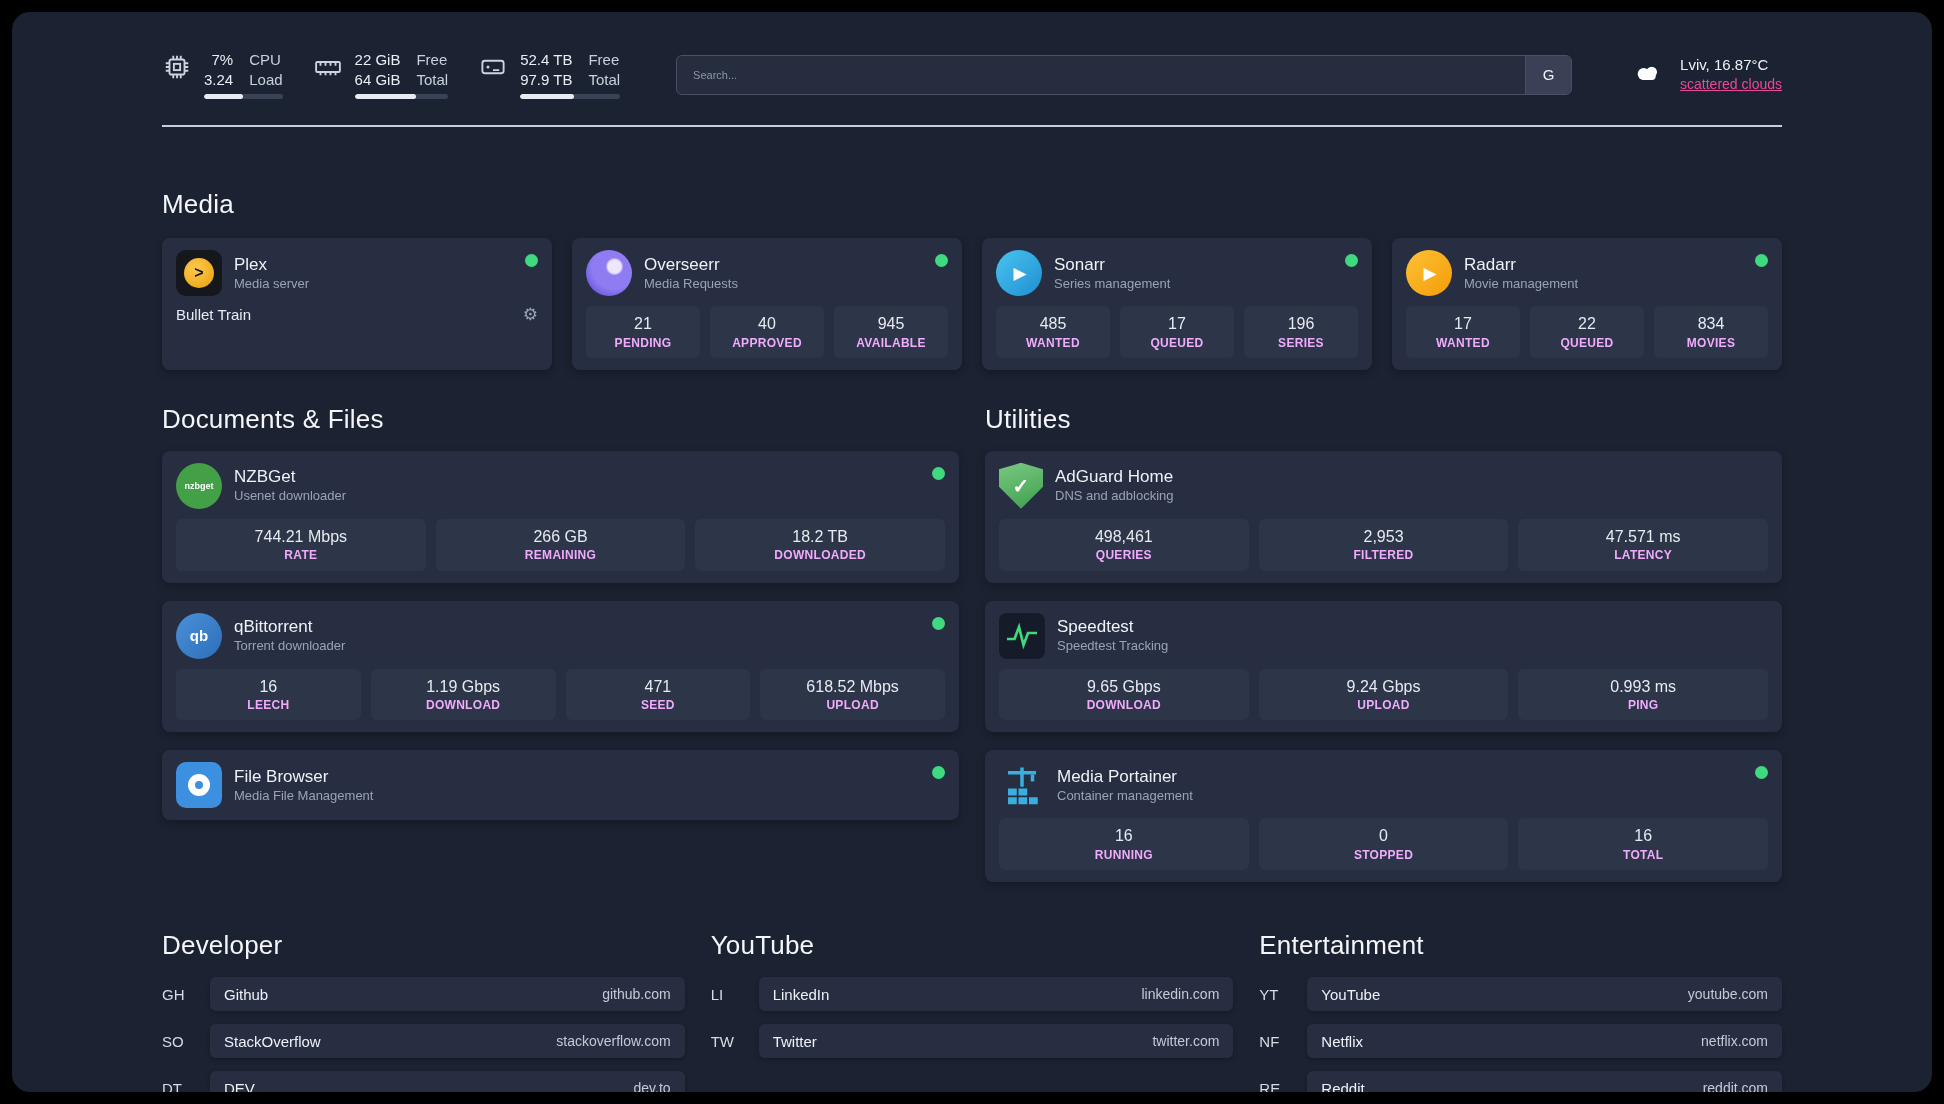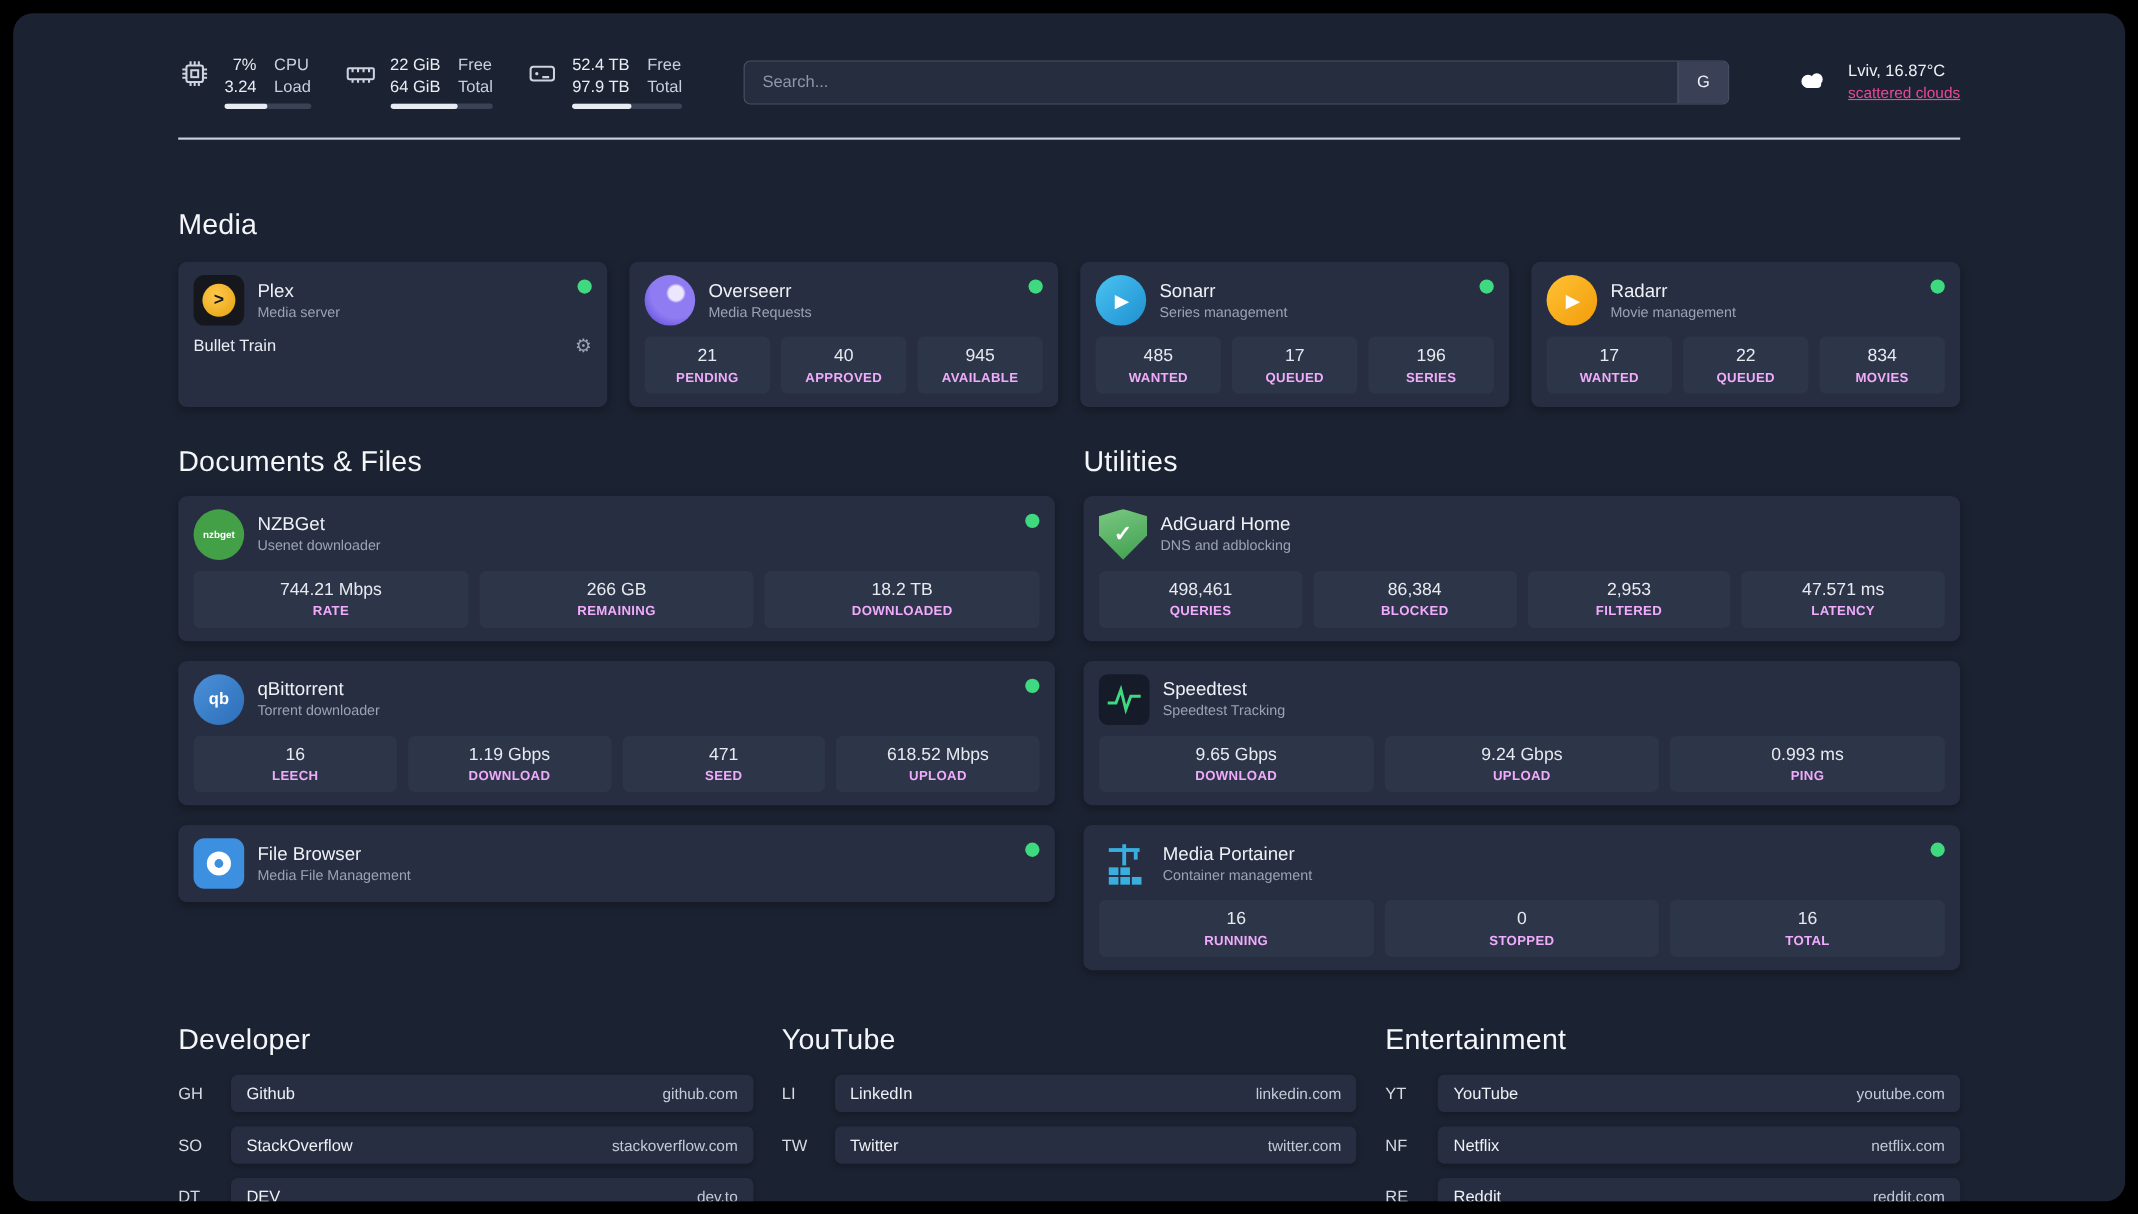--- a/index.html
+++ b/index.html
@@ -31,21 +31,21 @@
   .meter { height:5px; width:100%; background:#3a4256; border-radius:3px; margin-top:5px; overflow:hidden; }
   .meter i { display:block; height:100%; background:#e8ebf2; border-radius:3px; }
 
   .search {
     flex:1; display:flex; align-items:center;
     background:#262d3f; border:1px solid #4a5166; border-radius:6px;
     height:40px; overflow:hidden; margin:0 26px;
   }
   .search input {
     flex:1; background:transparent; border:0; outline:none;
-    color:#0ea5e9; padding:0 16px; font-size:15px;
+    color:#0ea5e9; padding:0 16px; font-size:11px;
     font-family:"Liberation Sans", sans-serif;
   }
   .search input::placeholder { color:#8e96a9; }
   .engine {
     width:46px; height:100%; background:#3a4156;
     display:flex; align-items:center; justify-content:center;
     color:#eef1f6; font-size:15px; border-left:1px solid #4a5166; cursor:pointer;
   }
   .weather { display:flex; align-items:center; gap:14px; }
   .weather-text { display:flex; flex-direction:column; line-height:1.35;justify-content:center; }
@@ -438,24 +438,20 @@
               </div>
             <div class="app-meta">
               <span class="app-name">AdGuard Home</span>
               <span class="app-desc">DNS and adblocking</span>
             </div>
           </div>
           <div class="stats">
             <div class="stat">
               <div class="stat-v">498,461</div>
               <div class="stat-l">QUERIES</div>
-            </div>
-            <div class="stat">
-              <div class="stat-v">86,384</div>
-              <div class="stat-l">BLOCKED</div>
             </div>
             <div class="stat">
               <div class="stat-v">2,953</div>
               <div class="stat-l">FILTERED</div>
             </div>
             <div class="stat">
               <div class="stat-v">47.571 ms</div>
               <div class="stat-l">LATENCY</div>
             </div>
           </div>

